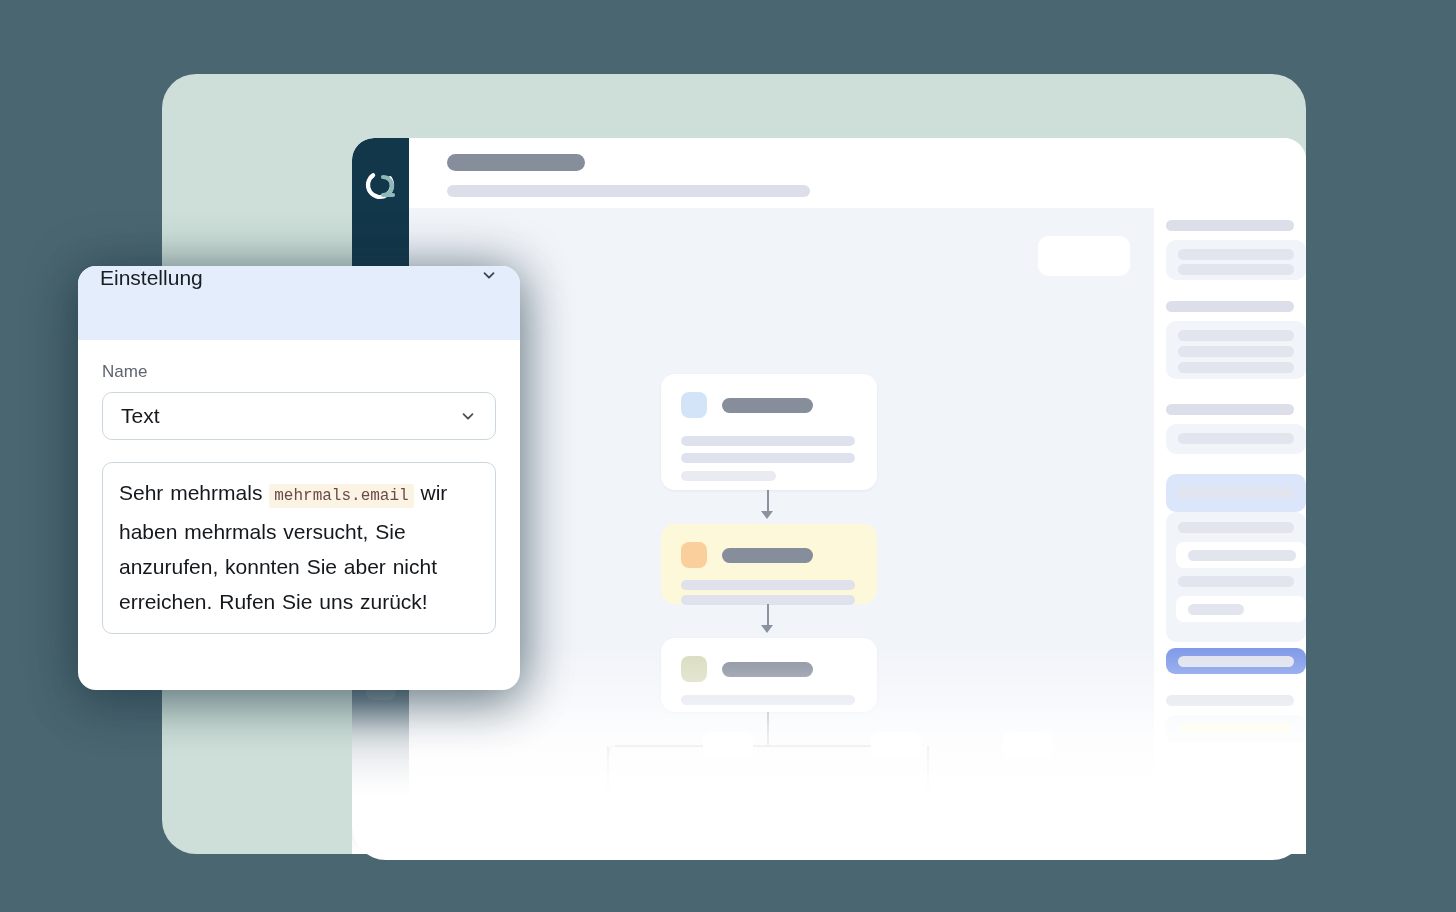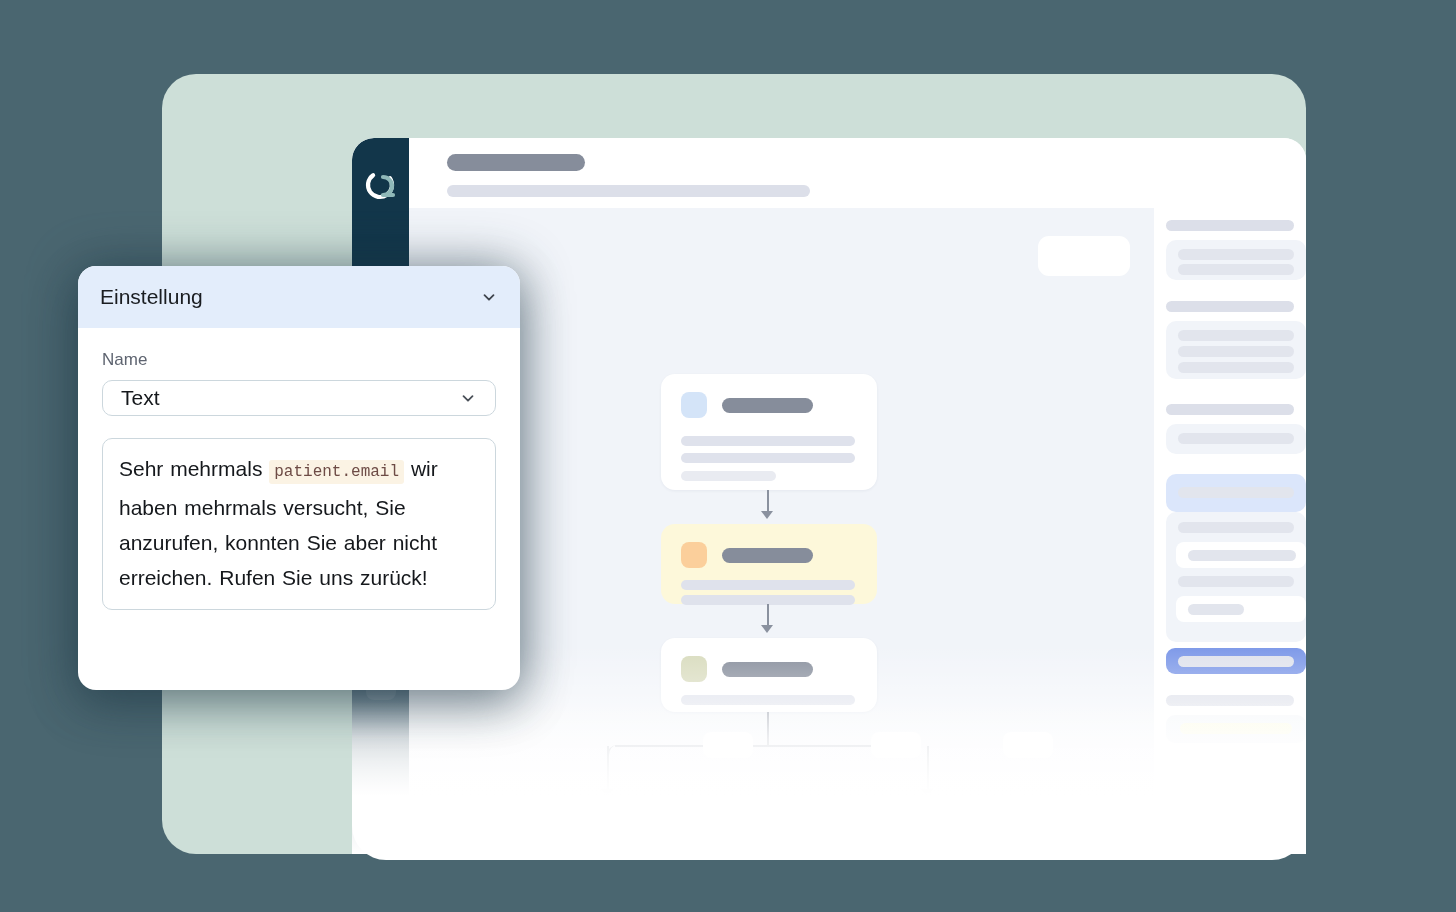--- a/index.html
+++ b/index.html
@@ -285,24 +285,24 @@
     width: 442px;
     height: 424px;
     border-radius: 18px;
     background: #ffffff;
     overflow: hidden;
     z-index: 50;
     box-shadow: 0 18px 48px rgba(20,45,60,0.28);
   }
   .settings-header {
     position: relative;
-    height: 62px;
+    height: 74px;
     background: #e3edfb;
     display: flex;
-    align-items: center;
+    align-items: flex-start;
     padding: 0 22px;
   }
   .settings-title {
     font-size: 21px;
     color: #1a1d21;
     font-family: "Liberation Sans", sans-serif;
     flex: 1;
   }
   .chev {
     width: 18px;
@@ -311,21 +311,21 @@
   }
   .settings-body { padding: 22px 24px 0 24px; }
 
   .field-label {
     font-size: 17px;
     color: #5e6470;
     margin-bottom: 10px;
     font-family: "Liberation Sans", sans-serif;
   }
   .select-box {
-    height: 36px;
+    height: 48px;
     border: 1px solid #ccd7dd;
     border-radius: 10px;
     display: flex;
     align-items: center;
     padding: 0 18px;
     background: #ffffff;
     margin-bottom: 22px;
   }
   .select-value {
     flex: 1;
@@ -510,19 +510,19 @@
         <span class="select-value">Text</span>
         <span>
           <svg class="chev" viewBox="0 0 20 20" aria-hidden="true">
             <path d="M5 8 L10 13 L15 8" fill="none" stroke="#4a5058" stroke-width="2" stroke-linecap="round" stroke-linejoin="round"></path>
           </svg>
         </span>
       </div>
 
 
       <div class="textarea-box">
-        <div class="textarea-text"><span>Sehr mehrmals</span> <span class="token">patient.email</span> <span>wir haben mehrmals versucht, Sie anzurufen, konnten Sie aber nicht erreichen. Rufen Sie uns zurück!</span></div>
+        <div class="textarea-text"><span>Sehr mehrmals</span> <span class="token">mehrmals.email</span> <span>wir haben mehrmals versucht, Sie anzurufen, konnten Sie aber nicht erreichen. Rufen Sie uns zurück!</span></div>
       </div>
 
     </div>
   </div>
 
 </div>
 
 </body></html>

